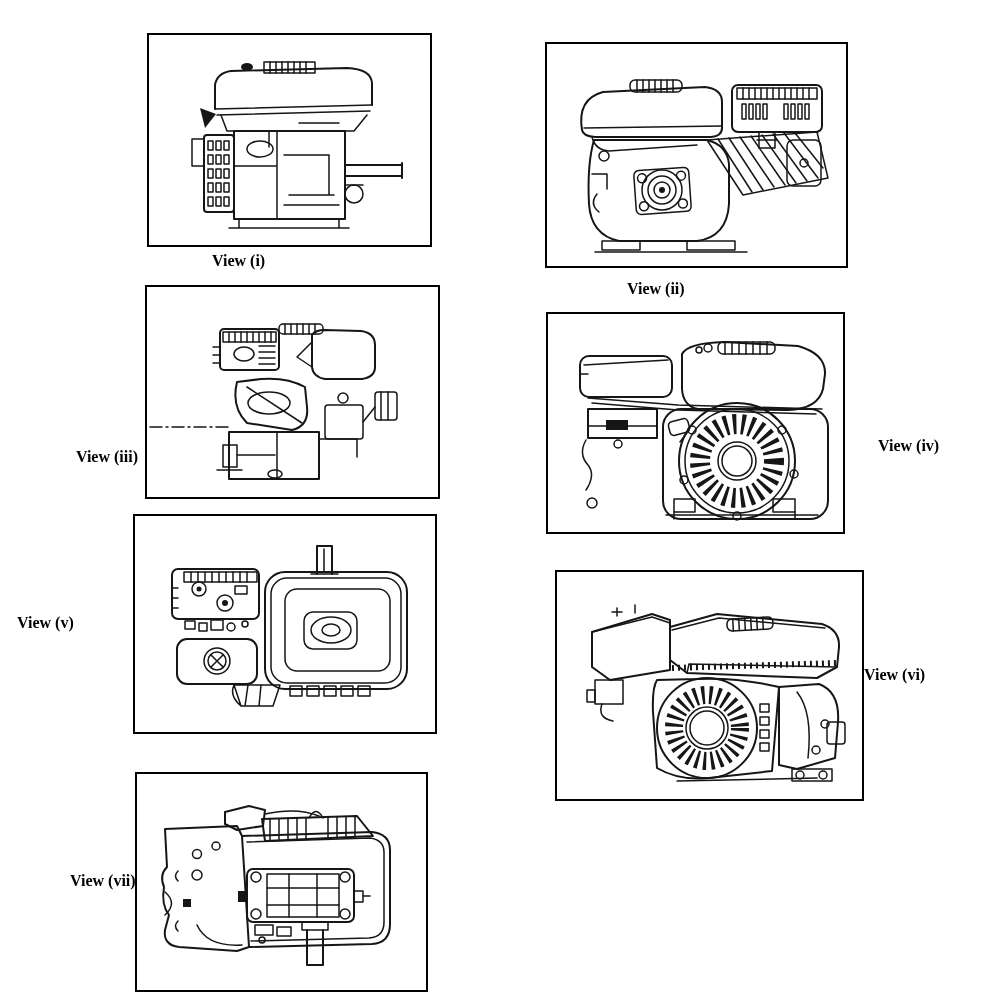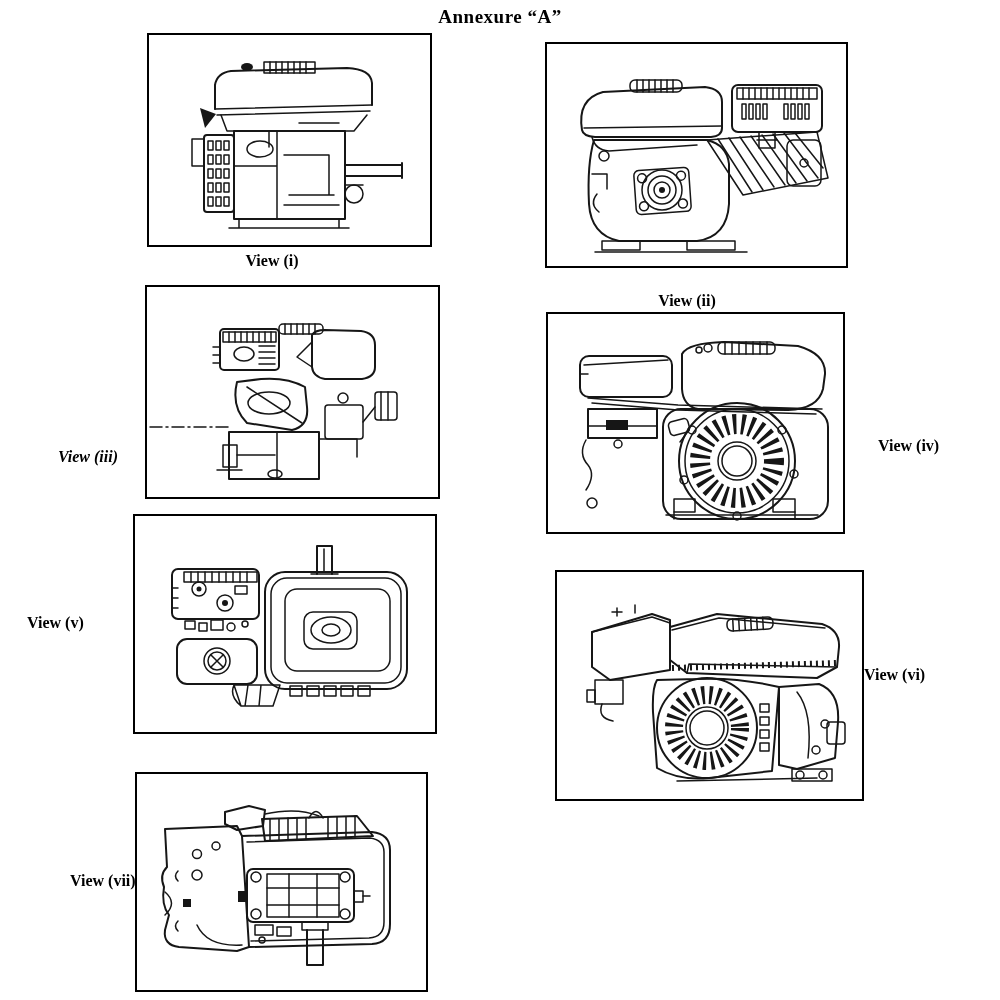--- a/index.html
+++ b/index.html
@@ -3,34 +3,33 @@
 <meta charset="utf-8">
 <style>
   html,body{margin:0;padding:0;background:#fff;}
   #page{position:relative;width:1000px;height:1000px;background:#ffffff;overflow:hidden;
         font-family:"Liberation Serif","DejaVu Serif",serif;color:#000;}
   .page-title{position:absolute;left:360px;top:6px;width:280px;text-align:center;
         font-size:19px;font-weight:700;letter-spacing:0.5px;}
   .viewbox{position:absolute;border:2px solid #000;background:#fff;box-sizing:border-box;}
   .viewbox svg{display:block;width:100%;height:100%;}
   .viewlabel{position:absolute;font-size:16px;font-weight:700;white-space:nowrap;}
-  .lab-center{text-align:center;}
+  .lab-center{text-align:left;}
   svg *{vector-effect:non-scaling-stroke;}
   .ln{fill:none;stroke:#161616;stroke-width:1.5;stroke-linecap:round;stroke-linejoin:round;}
   .ln2{fill:none;stroke:#161616;stroke-width:2;stroke-linecap:round;stroke-linejoin:round;}
   .fill{fill:#161616;stroke:none;}
   .fan{fill:none;stroke:#161616;}
   .wh{fill:#ffffff;stroke:#161616;stroke-width:1.5;}
 </style>
 </head>
 <body>
 
 <div id="page">
 
-  <div class="page-title">Annexure “A”</div>
 
   <div class="viewbox" style="left:147px;top:33px;width:285px;height:214px;">
     <svg viewBox="0 0 281 210">
 
       <path class="ln2" d="M66,74 L66,50 Q68,38 82,36 L198,33 Q222,34 223,48 L223,70"></path>
       <path class="ln" d="M66,74 L223,70 M68,80 L221,76"></path>
       <rect class="ln" x="115" y="27" width="51" height="11"></rect>
       <path class="ln" d="M121,27 V38 M127,27 V38 M133,27 V38 M139,27 V38 M145,27 V38 M151,27 V38 M157,27 V38"></path>
       <ellipse class="fill" cx="98" cy="32" rx="6" ry="4"></ellipse>
 
@@ -117,21 +116,21 @@
         <circle class="fill" cx="115" cy="146" r="3"></circle>
 
       <circle class="ln" cx="57" cy="112" r="5"></circle>
       <path class="ln" d="M45,130 H60 V145 M50,150 Q42,160 52,168"></path>
 
       <rect class="ln" x="55" y="197" width="38" height="9"></rect>
       <rect class="ln" x="140" y="197" width="48" height="9"></rect>
       <path class="ln" d="M48,208 H200"></path>
     </svg>
   </div>
-  <div class="viewlabel lab-center" style="left:627px;top:280px;width:120px;margin-top:12px;">View (ii)</div>
+  <div class="viewlabel lab-center" style="left:627px;top:280px;width:120px;">View (ii)</div>
 
   <div class="viewbox" style="left:145px;top:285px;width:295px;height:214px;">
     <svg viewBox="0 0 291 210">
 
       <rect class="ln2" x="73" y="42" width="59" height="41" rx="4"></rect>
       <rect class="ln" x="76" y="45" width="53" height="10"></rect>
       <path class="ln" d="M82,45 V55 M88,45 V55 M94,45 V55 M100,45 V55 M106,45 V55 M112,45 V55 M118,45 V55 M124,45 V55"></path>
       <ellipse class="ln" cx="97" cy="67" rx="10" ry="7"></ellipse>
       <path class="ln" d="M112,59 H128 M112,65 H128 M112,71 H128 M112,77 H128 M66,60 H73 M66,68 H73 M66,76 H73"></path>
 
@@ -153,21 +152,21 @@
 
       <rect class="ln" x="178" y="118" width="38" height="34" rx="3"></rect>
       <circle class="ln" cx="196" cy="111" r="5"></circle>
       <rect class="ln" x="228" y="105" width="22" height="28" rx="3"></rect>
       <path class="ln" d="M234,105 V133 M241,105 V133 M172,152 H210 V170 M216,135 L228,120"></path>
 
       <rect class="ln" x="76" y="158" width="14" height="22"></rect>
       <path class="ln" d="M70,183 H95"></path>
     </svg>
   </div>
-  <div class="viewlabel" style="left:38px;top:448px;width:100px;text-align:center;font-style:italic;">View (iii)</div>
+  <div class="viewlabel" style="left:38px;top:448px;width:100px;text-align:right;">View (iii)</div>
 
   <div class="viewbox" style="left:546px;top:312px;width:299px;height:222px;">
     <svg viewBox="0 0 295 218">
 
       <rect class="ln2" x="32" y="42" width="92" height="41" rx="9"></rect>
       <path class="ln" d="M36,51 L120,46 M32,60 L40,60"></path>
 
       <path class="ln2" d="M134,40 Q140,29 176,28 L250,32 Q278,40 277,60 L275,75 Q270,95 240,96 L150,95 Q135,92 134,75 Z"></path>
       <rect class="ln" x="170" y="28" width="57" height="12" rx="5"></rect>
       <path class="ln" d="M177,28 V40 M184,28 V40 M191,28 V40 M198,28 V40 M205,28 V40 M212,28 V40 M219,28 V40"></path>
@@ -250,21 +249,21 @@
       </g>
 
       <rect class="ln2" x="42" y="123" width="80" height="45" rx="10"></rect>
       <circle class="ln" cx="82" cy="145" r="13"></circle>
         <circle class="ln" cx="82" cy="145" r="9"></circle>
       <path class="ln" d="M76,139 L88,151 M88,139 L76,151"></path>
 
       <path class="ln" d="M99,169 L145,169 L138,190 L106,190 Z M113,169 L110,190 M126,169 L124,190 M99,169 Q94,180 106,190"></path>
     </svg>
   </div>
-  <div class="viewlabel" style="left:27px;top:614px;width:80px;">View (v)</div>
+  <div class="viewlabel" style="left:17px;top:614px;width:80px;">View (v)</div>
 
   <div class="viewbox" style="left:555px;top:570px;width:309px;height:231px;">
     <svg viewBox="0 0 305 227">
 
       <path class="ln2" d="M35,60 L95,42 L113,48 L113,98 L53,108 L35,95 Z"></path>
       <path class="ln" d="M35,60 L95,45 L113,51 M60,36 V44 M55,40 H65 M78,33 V41"></path>
 
       <path class="ln2" d="M113,55 L160,42 L265,52 Q283,58 282,75 L280,95 L260,106 L130,101 L113,88 Z"></path>
       <path class="ln" d="M115,58 L162,46 L268,56 M130,101 L132,92 L280,95"></path>
       <g transform="rotate(-3 193 52)">

